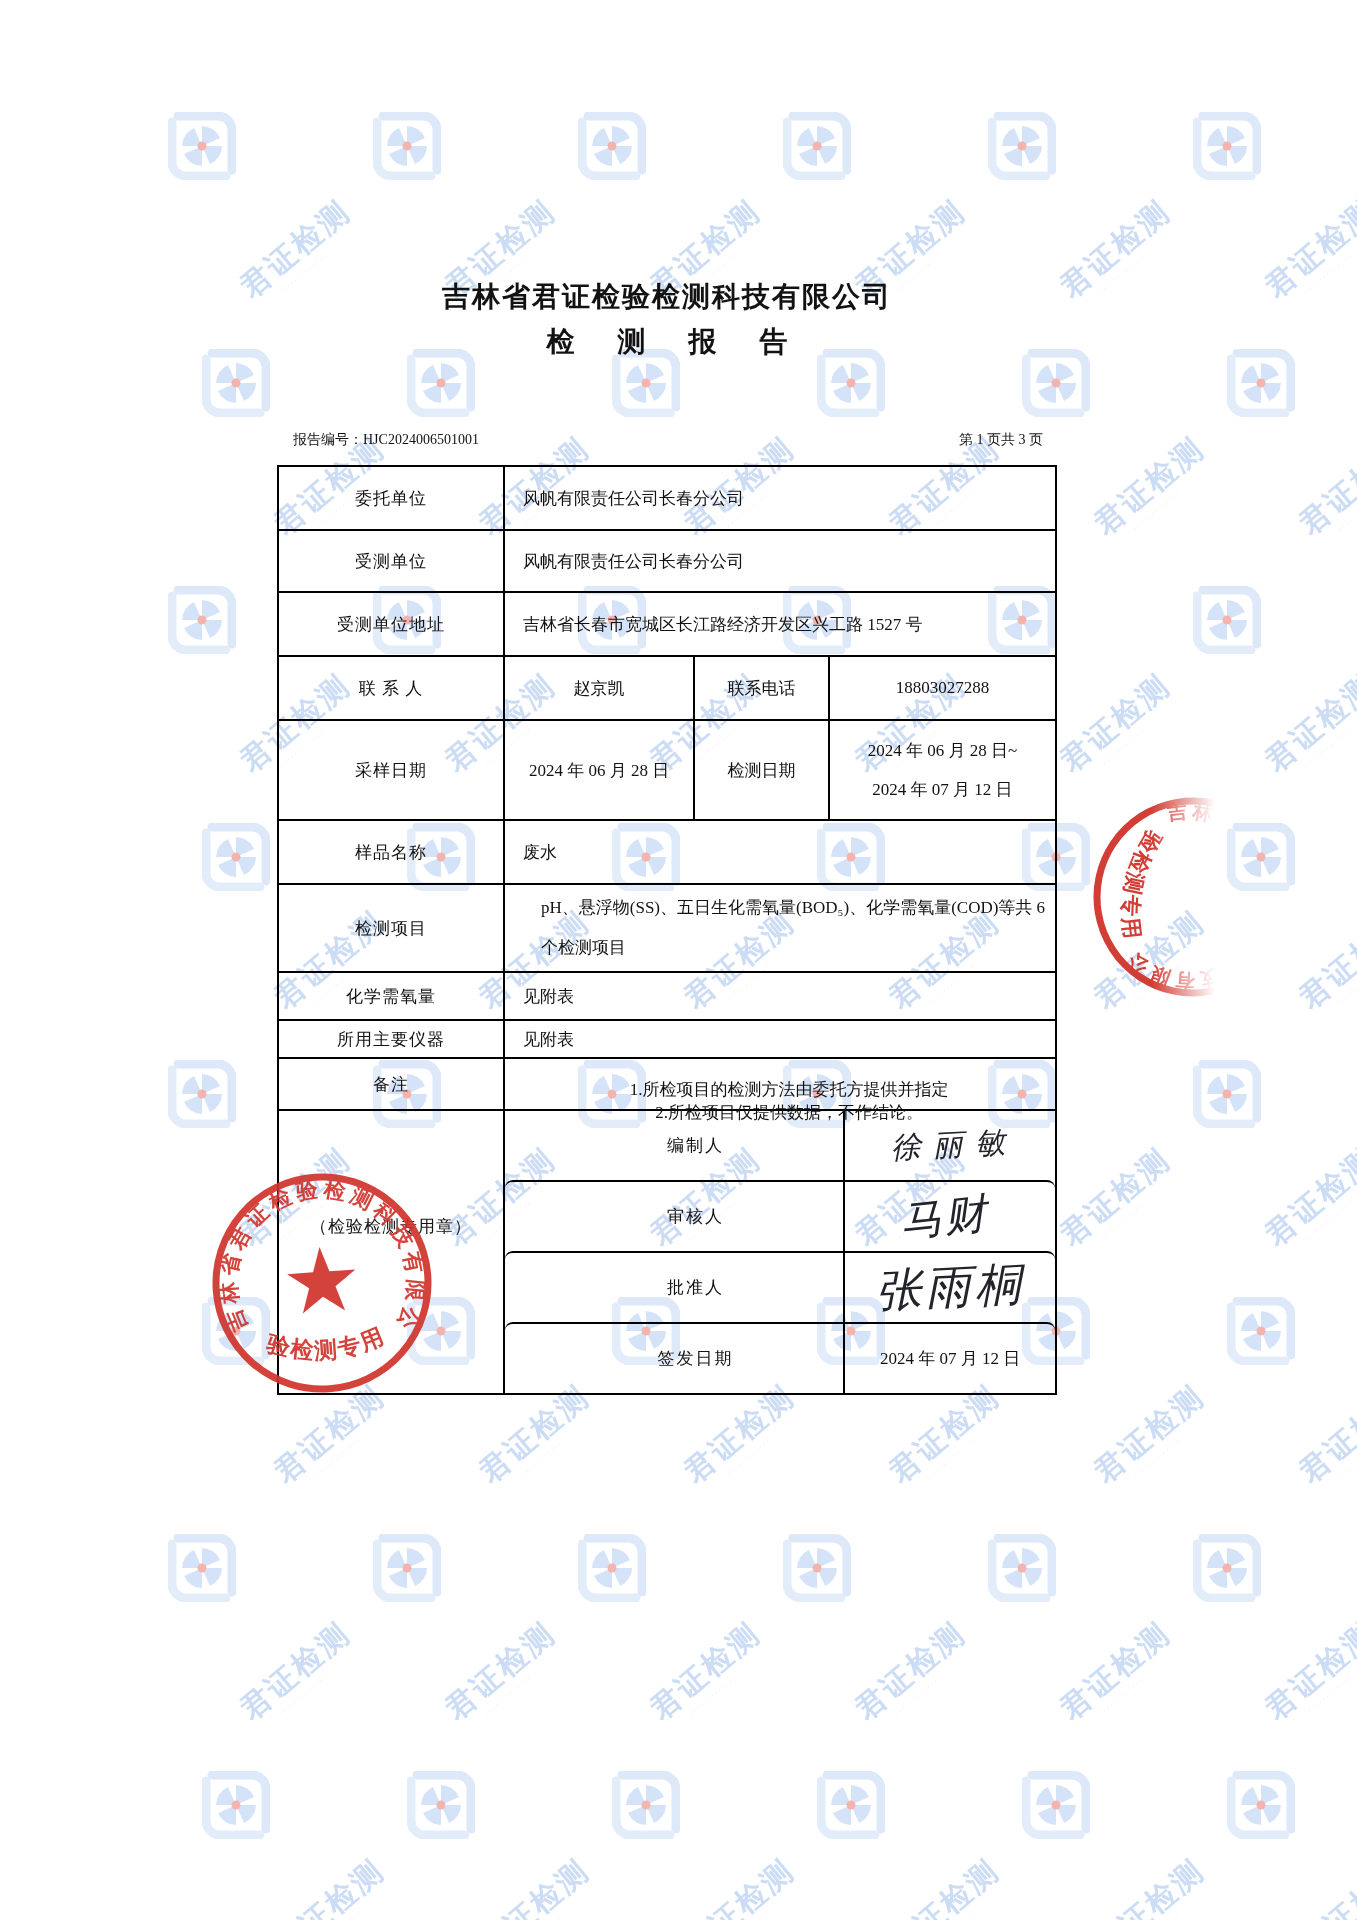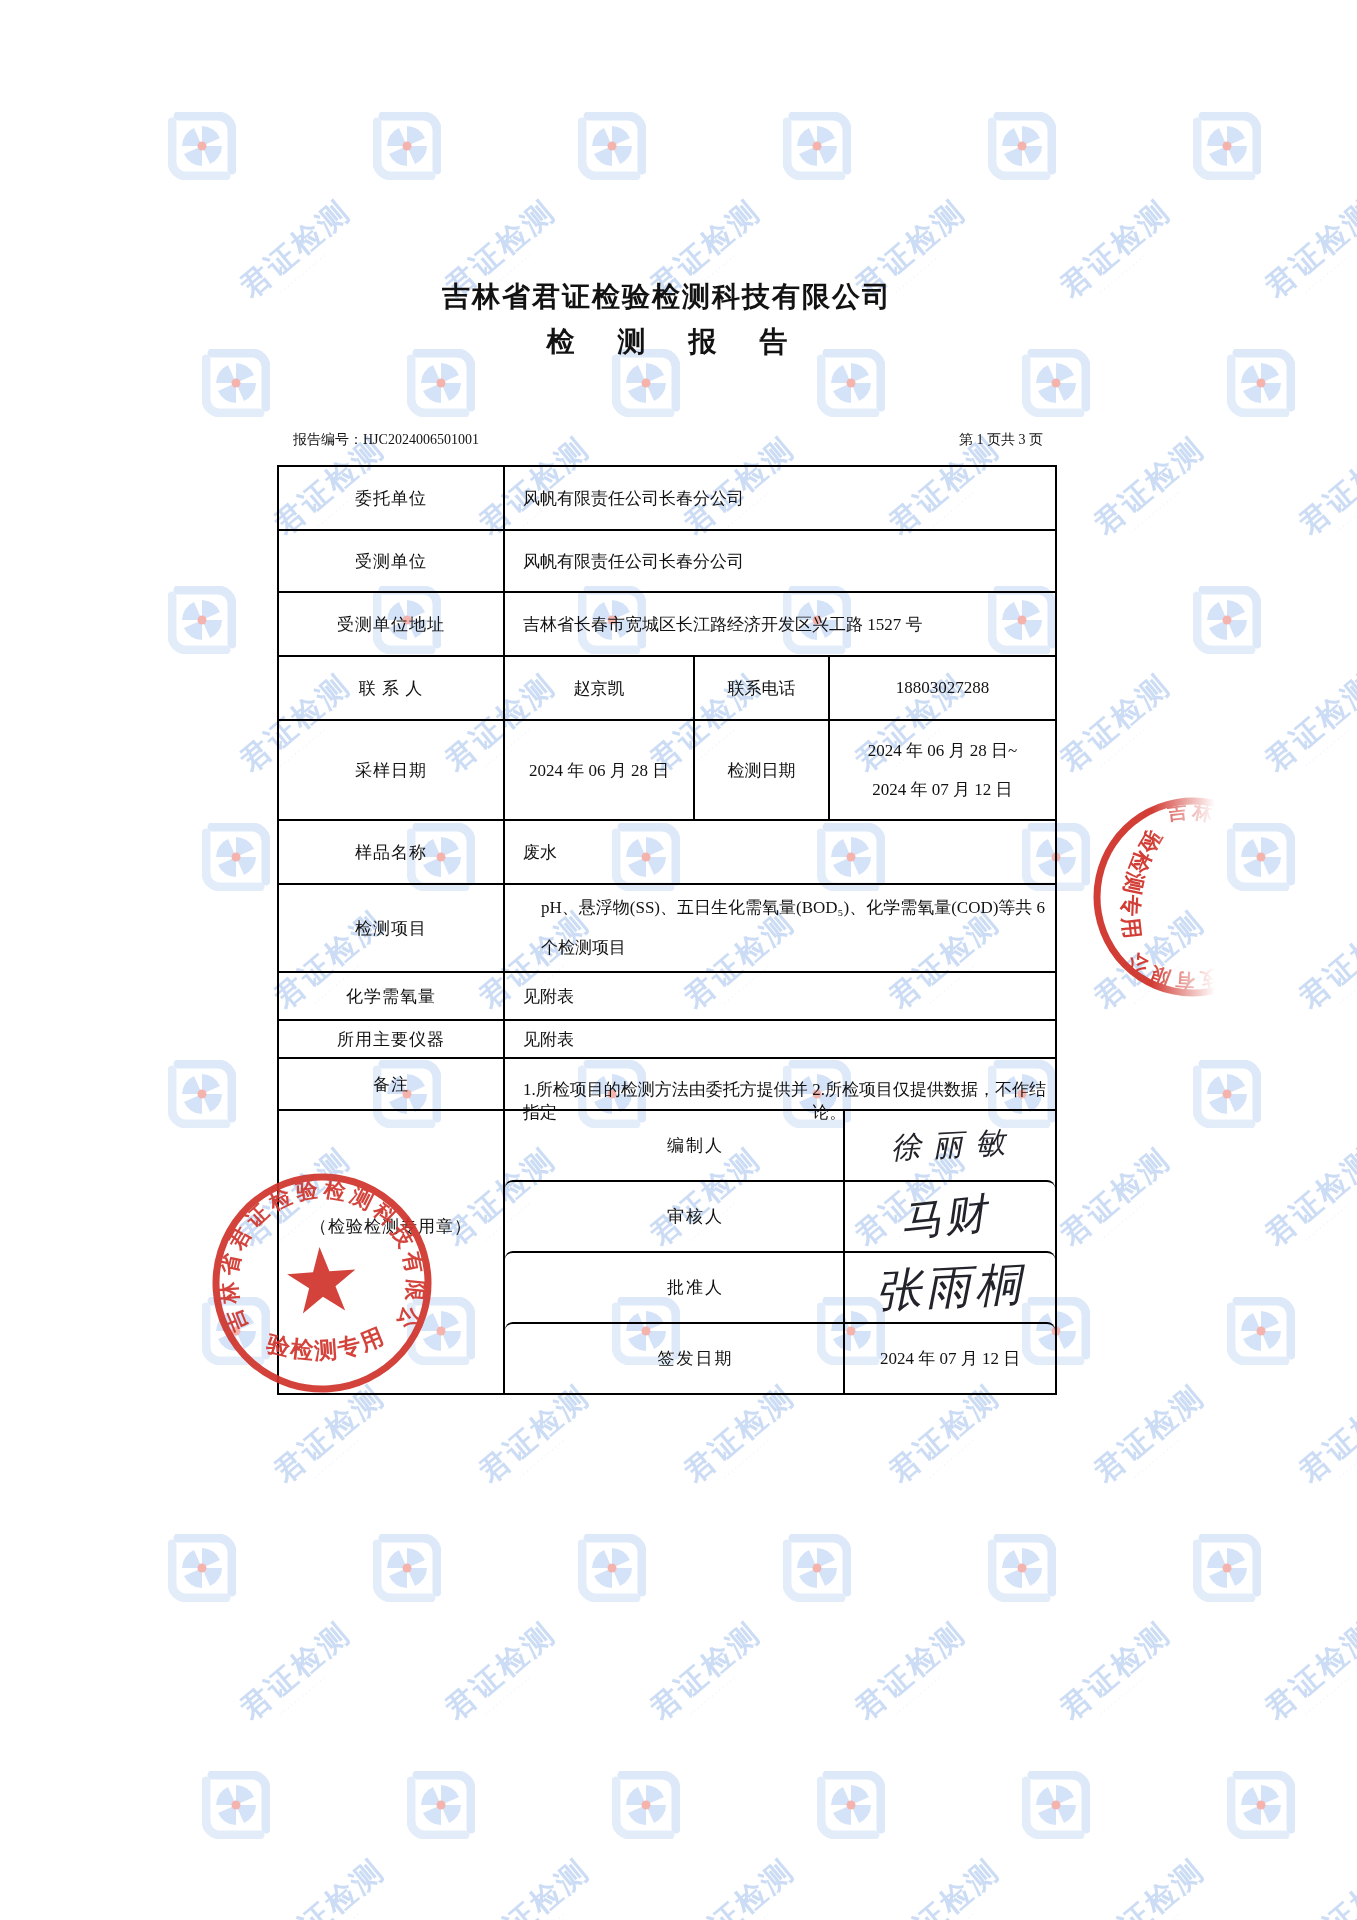--- a/index.html
+++ b/index.html
@@ -38,21 +38,21 @@
   .tl{width:226px;flex:0 0 226px;display:flex;align-items:center;justify-content:center;
       border-right:2px solid #000;box-sizing:border-box;letter-spacing:1px;text-align:center;}
   .tv{flex:1;display:flex;align-items:center;padding-left:18px;box-sizing:border-box;}
   .h62{height:62px}.h64{height:64px}.h100{height:100px}.h88{height:88px}
   .h48{height:48px}.h52{height:38px}.h72{height:52px}
   .c-name{width:190px;flex:0 0 190px;display:flex;align-items:center;justify-content:center;border-right:2px solid #000;box-sizing:border-box;}
   .c-lab2{width:135px;flex:0 0 135px;display:flex;align-items:center;justify-content:center;border-right:2px solid #000;box-sizing:border-box;}
   .c-val2{flex:1;display:flex;align-items:center;justify-content:center;flex-direction:column;box-sizing:border-box;}
   .date-lines{display:flex;flex-direction:column;gap:16px;align-items:center;}
   .multi{display:block;padding:6px 4px 6px 18px;line-height:40px;align-self:center;}
-  .remarks{display:flex;flex-direction:row;justify-content:center;padding-left:18px;margin-top:34px;}
+  .remarks{display:flex;flex-direction:column;justify-content:center;padding-left:18px;margin-top:34px;}
   
   .signoff{display:flex;border-top:2px solid #000;height:284px;box-sizing:border-box;}
   .stamp-cell{width:226px;flex:0 0 226px;border-right:2px solid #000;box-sizing:border-box;
       display:flex;align-items:center;justify-content:center;position:relative;}
   .stamp-placeholder{font-size:17px;letter-spacing:1px;margin-top:-52px;white-space:nowrap;}
   .signoff-right{flex:1;display:flex;flex-direction:column;}
   .so-row{display:flex;flex:1;box-sizing:border-box;padding-left:43px;}
   .so-row + .so-row{border-top:2px solid #000;border-radius:8px;}
   .so-label{width:297px;flex:0 0 297px;display:flex;align-items:center;justify-content:center;
       border-right:2px solid #000;box-sizing:border-box;letter-spacing:2px;}

